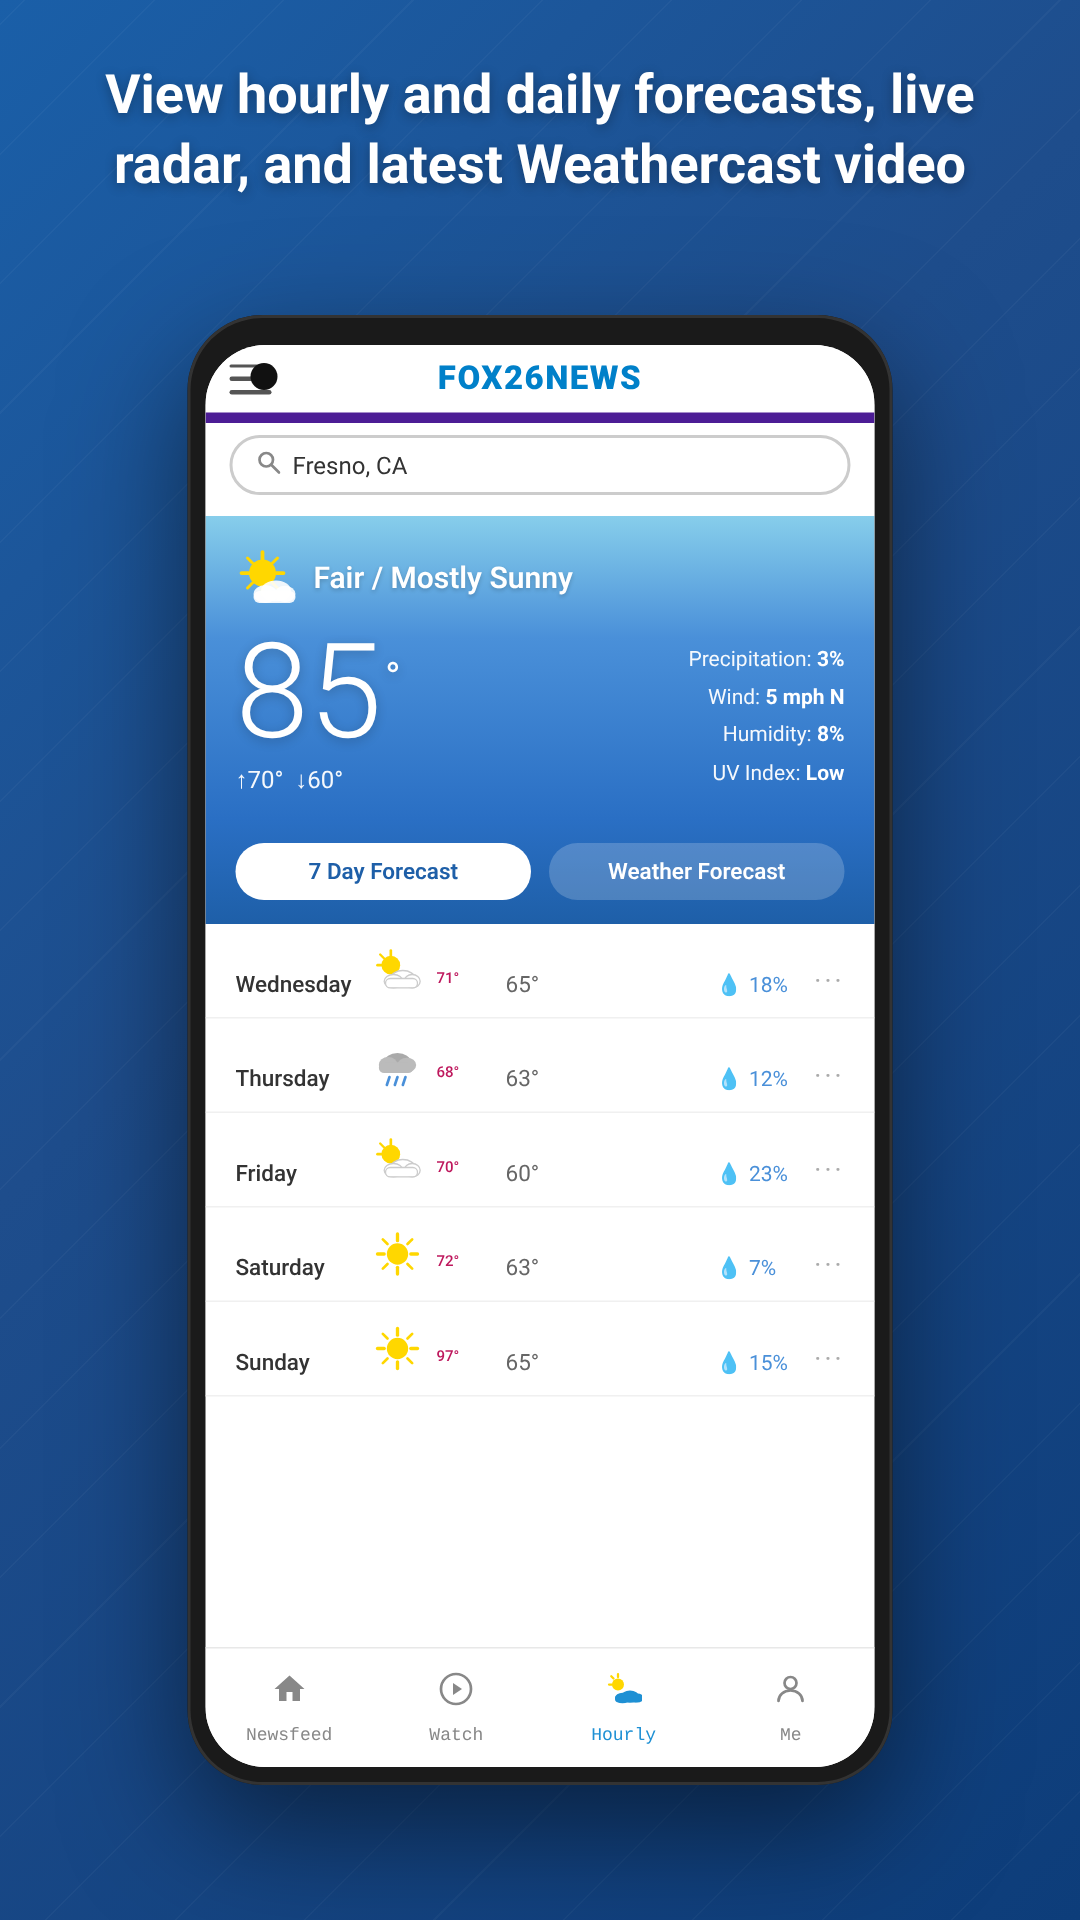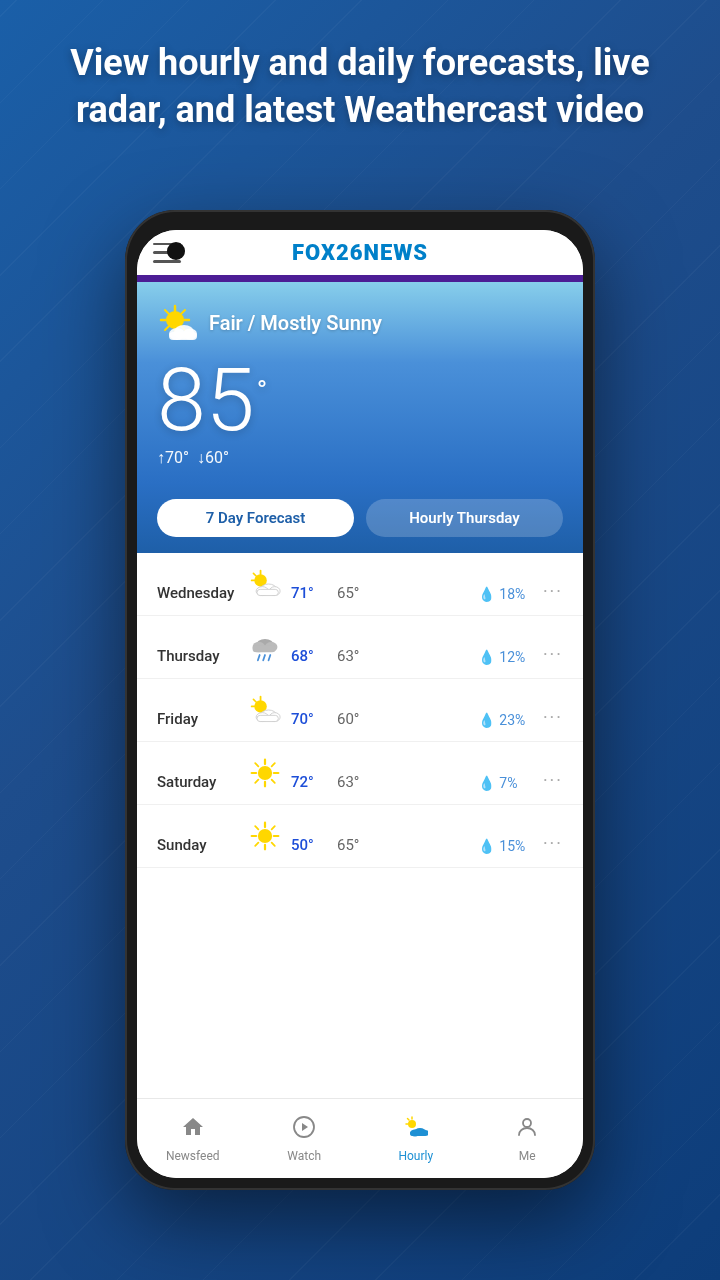--- a/index.html
+++ b/index.html
@@ -280,22 +280,22 @@
     }
 
     .temps {
       flex: 1;
       display: flex;
       gap: 8px;
       padding-left: 8px;
     }
 
     .high-temp {
-      font-size: 15px;
-      color: #1d4ed8;
+      font-size: 10px;
+      color: #be185d;
       font-weight: 500;
       width: 38px;
     }
 
     .low-temp {
       font-size: 15px;
       color: #666;
       width: 38px;
     }
 
@@ -337,20 +337,21 @@
     }
 
     .nav-item {
       flex: 1;
       display: flex;
       flex-direction: column;
       align-items: center;
       justify-content: center;
       gap: 4px;
       cursor: pointer;
+      font-family: Liberation Mono, monospace;
     }
 
     .nav-icon {
       font-size: 24px;
     }
 
     .nav-label {
       font-size: 12px;
       color: #888;
     }
@@ -387,20 +388,31 @@
     <div class="app-header">
       <div class="menu-icon">
         <div class="menu-line"></div>
         <div class="menu-line"></div>
         <div class="menu-line"></div>
       </div>
       <div class="brand-logo">FOX26NEWS</div>
       <div style="width:28px;"></div>
     </div>
 
+    <div class="search-container">
+      <div class="search-bar">
+        <span class="search-icon-wrap">
+          <svg width="16" height="16" viewBox="0 0 16 16" fill="#888">
+            <circle cx="6.5" cy="6.5" r="4.5" stroke="#888" stroke-width="1.8" fill="none"></circle>
+            <line x1="10" y1="10" x2="15" y2="15" stroke="#888" stroke-width="1.8" stroke-linecap="round"></line>
+          </svg>
+        </span>
+        <span class="search-text">Fresno, CA</span>
+      </div>
+    </div>
 
     <div class="weather-main">
 
       <div class="weather-condition">
 
         <svg class="sun-svg" viewBox="0 0 42 42">
 
           <circle cx="18" cy="18" r="9" fill="#FFD700"></circle>
           <line x1="18" y1="4" x2="18" y2="9" stroke="#FFD700" stroke-width="2.5" stroke-linecap="round"></line>
           <line x1="18" y1="27" x2="18" y2="32" stroke="#FFD700" stroke-width="2.5" stroke-linecap="round"></line>
@@ -422,26 +434,40 @@
       <div class="weather-details-row">
         <div class="temp-section">
           <div class="main-temp">
             <span>85</span><span class="degree-symbol">°</span>
           </div>
           <div class="high-low">
             ↑<span>70°</span>&nbsp;&nbsp;↓<span>60°</span>
           </div>
         </div>
 
+        <div class="weather-stats">
+          <div class="stat-line">
+            <span>Precipitation:</span> <span class="stat-val">3%</span>
+          </div>
+          <div class="stat-line">
+            <span>Wind:</span> <span class="stat-val">5 mph N</span>
+          </div>
+          <div class="stat-line">
+            <span>Humidity:</span> <span class="stat-val">8%</span>
+          </div>
+          <div class="stat-line">
+            <span>UV Index:</span> <span class="stat-val">Low</span>
+          </div>
+        </div>
       </div>
     </div>
 
     <div class="forecast-tabs">
       <div class="tab-btn active">7 Day Forecast</div>
-      <div class="tab-btn inactive">Hourly Thursday</div>
+      <div class="tab-btn inactive">Weather Forecast</div>
     </div>
 
     <div class="forecast-list" id="forecast-list">
         <div class="forecast-row">
     <span class="day-name">Wednesday</span>
     <span class="weather-icon-small">
             <svg viewBox="0 0 36 36" width="32" height="32">
       <circle cx="13" cy="14" r="7" fill="#FFD700"></circle>
       <line x1="13" y1="3" x2="13" y2="7" stroke="#FFD700" stroke-width="2" stroke-linecap="round"></line>
       <line x1="3" y1="14" x2="7" y2="14" stroke="#FFD700" stroke-width="2" stroke-linecap="round"></line>
@@ -543,21 +569,21 @@
       <line x1="18" y1="28" x2="18" y2="33" stroke="#FFD700" stroke-width="2.5" stroke-linecap="round"></line>
       <line x1="3" y1="18" x2="8" y2="18" stroke="#FFD700" stroke-width="2.5" stroke-linecap="round"></line>
       <line x1="28" y1="18" x2="33" y2="18" stroke="#FFD700" stroke-width="2.5" stroke-linecap="round"></line>
       <line x1="7" y1="7" x2="10.5" y2="10.5" stroke="#FFD700" stroke-width="2" stroke-linecap="round"></line>
       <line x1="25.5" y1="25.5" x2="29" y2="29" stroke="#FFD700" stroke-width="2" stroke-linecap="round"></line>
       <line x1="29" y1="7" x2="25.5" y2="10.5" stroke="#FFD700" stroke-width="2" stroke-linecap="round"></line>
       <line x1="7" y1="29" x2="10.5" y2="25.5" stroke="#FFD700" stroke-width="2" stroke-linecap="round"></line>
     </svg>
           </span>
     <div class="temps">
-      <span class="high-temp">50°</span>
+      <span class="high-temp">97°</span>
       <span class="low-temp">65°</span>
     </div>
     <div class="precip">
       <span class="rain-drop">💧</span>
       <span class="precip-pct">15%</span>
     </div>
     <span class="more-btn">···</span>
   </div>
       </div>
 

